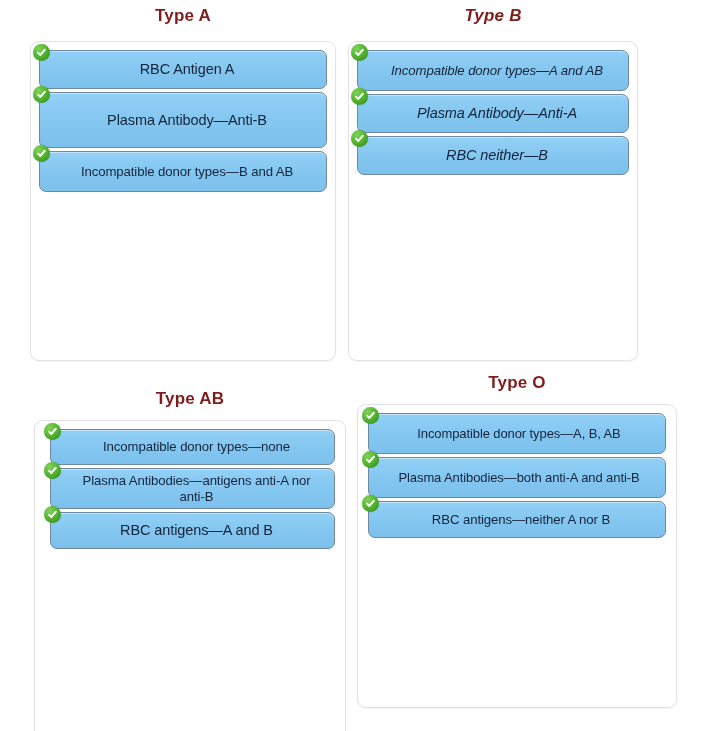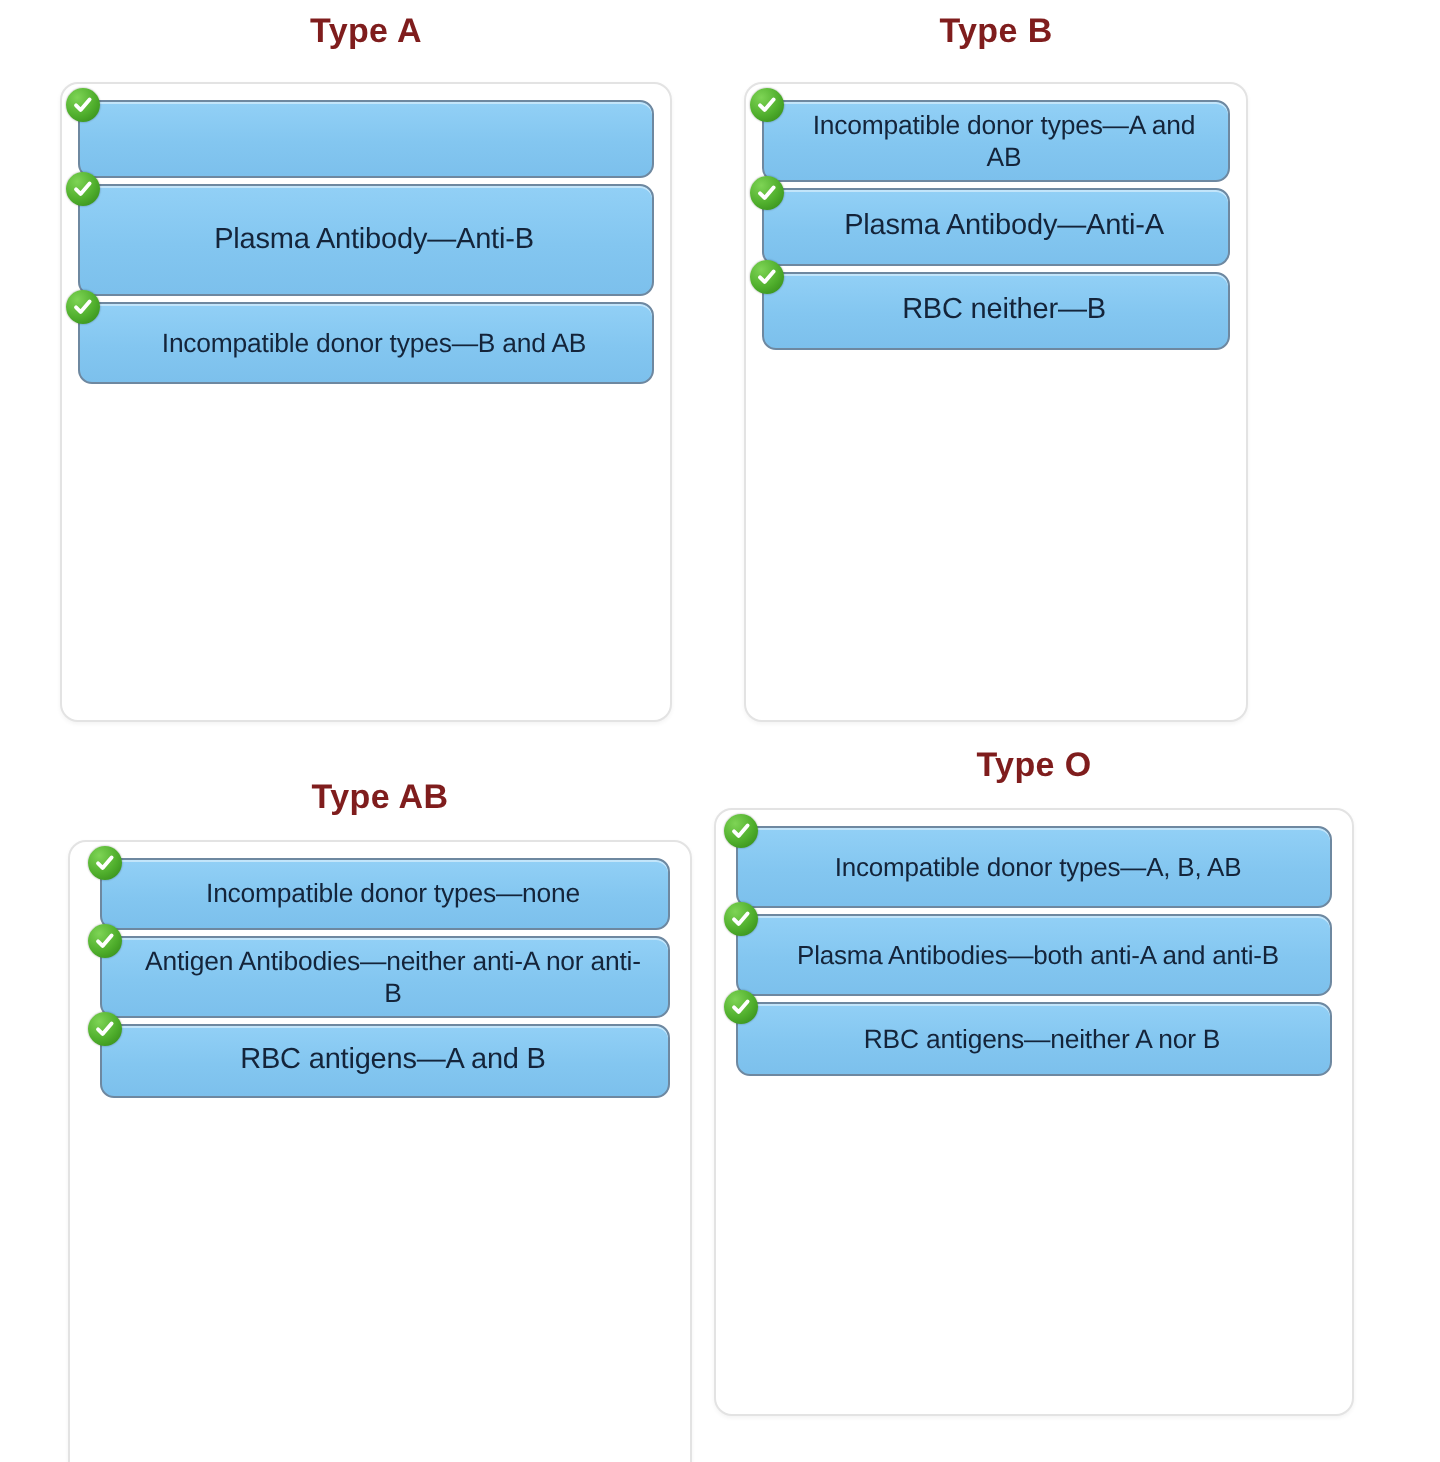--- a/index.html
+++ b/index.html
@@ -92,21 +92,21 @@
     box-shadow: 0 0 1px rgba(0,0,0,0.4);
     display: flex;
     align-items: center;
     justify-content: center;
   }
   .check-badge svg { display: block; }
 
   
   #panel-a  { left: 30px;  top: 5px;   width: 306px; height: 360px; }
   #panel-a  .card { top: 36px; height: 320px; }
-  #panel-b  { left: 372px; top: 5px;   width: 252px; height: 360px; }
+  #panel-b  { left: 348px; top: 5px;   width: 290px; height: 360px; font-style: italic; }
   #panel-b  .card { top: 36px; height: 320px; }
   #panel-ab { left: 34px;  top: 388px; width: 312px; height: 336px; }
   #panel-ab .card { top: 32px; height: 352px; }
   #panel-o  { left: 357px; top: 372px; width: 320px; height: 336px; }
   #panel-o  .card { top: 32px; height: 304px; }
 
   #panel-ab .pill-stack { left: 15px; right: 10px; }
   #panel-o  .pill-stack { left: 10px; right: 10px; }
 </style>
 </head>
@@ -117,20 +117,21 @@
   <div class="panel" id="panel-a">
     <div class="panel-title">Type A</div>
     <div class="card">
       <div class="pill-stack">
         <div class="pill" style="height:39px">
           <span class="check-badge">
             <svg width="11" height="11" viewBox="0 0 12 12">
                 <path d="M2.2 6.2 L4.7 8.7 L9.6 3.0" stroke="#ffffff" stroke-width="2.1" fill="none" stroke-linecap="round" stroke-linejoin="round"></path>
               </svg>
           </span>
+          <span class="pill-text">RBC Antigen A</span>
         </div>
         <div class="pill" style="height:56px">
           <span class="check-badge">
             <svg width="11" height="11" viewBox="0 0 12 12">
                 <path d="M2.2 6.2 L4.7 8.7 L9.6 3.0" stroke="#ffffff" stroke-width="2.1" fill="none" stroke-linecap="round" stroke-linejoin="round"></path>
               </svg>
           </span>
           <span class="pill-text">Plasma Antibody—Anti-B</span>
         </div>
         <div class="pill small" style="height:41px">
@@ -188,21 +189,21 @@
               </svg>
           </span>
           <span class="pill-text">Incompatible donor types—none</span>
         </div>
         <div class="pill small" style="height:41px">
           <span class="check-badge">
             <svg width="11" height="11" viewBox="0 0 12 12">
                 <path d="M2.2 6.2 L4.7 8.7 L9.6 3.0" stroke="#ffffff" stroke-width="2.1" fill="none" stroke-linecap="round" stroke-linejoin="round"></path>
               </svg>
           </span>
-          <span class="pill-text">Antigen Antibodies—neither anti-A nor anti-B</span>
+          <span class="pill-text">Plasma Antibodies—antigens anti-A nor anti-B</span>
         </div>
         <div class="pill" style="height:37px">
           <span class="check-badge">
             <svg width="11" height="11" viewBox="0 0 12 12">
                 <path d="M2.2 6.2 L4.7 8.7 L9.6 3.0" stroke="#ffffff" stroke-width="2.1" fill="none" stroke-linecap="round" stroke-linejoin="round"></path>
               </svg>
           </span>
           <span class="pill-text">RBC antigens—A and B</span>
         </div>
       </div>

